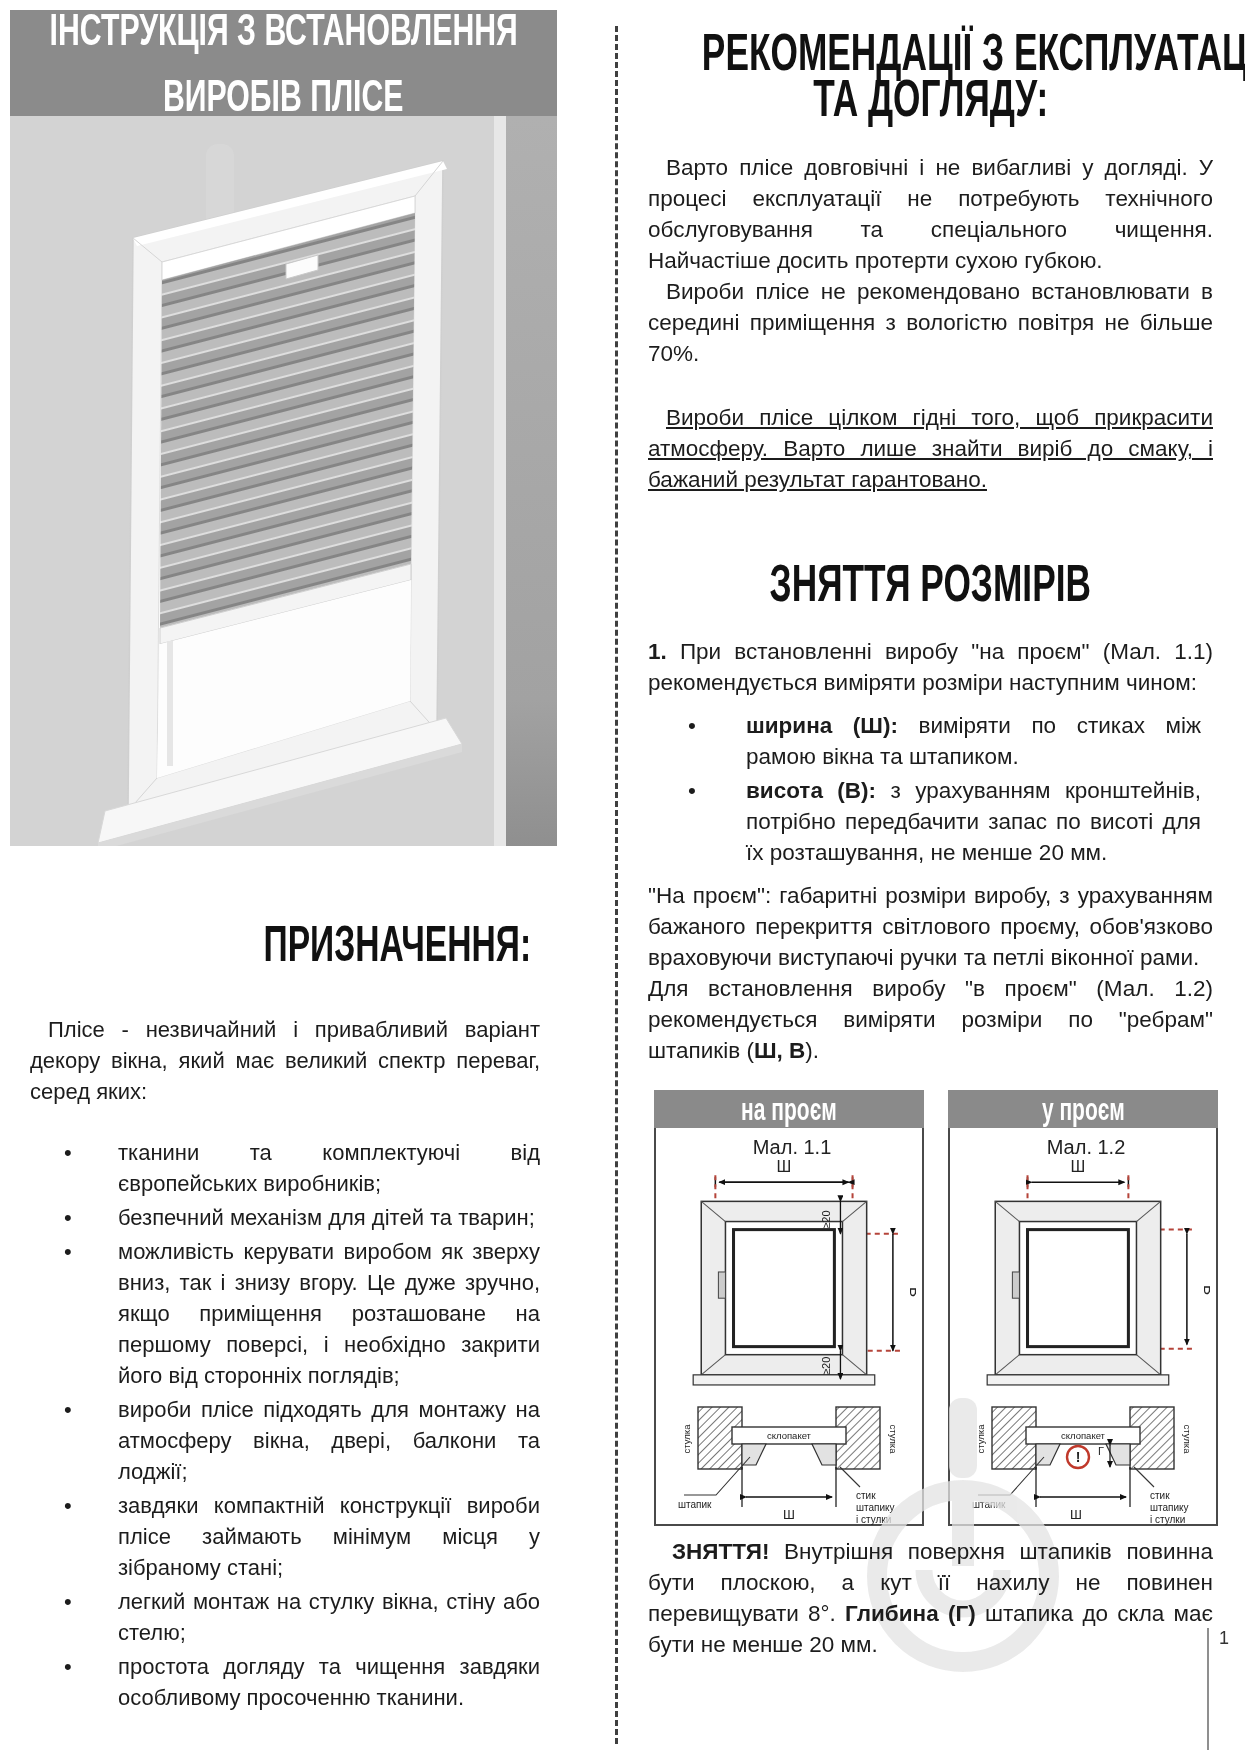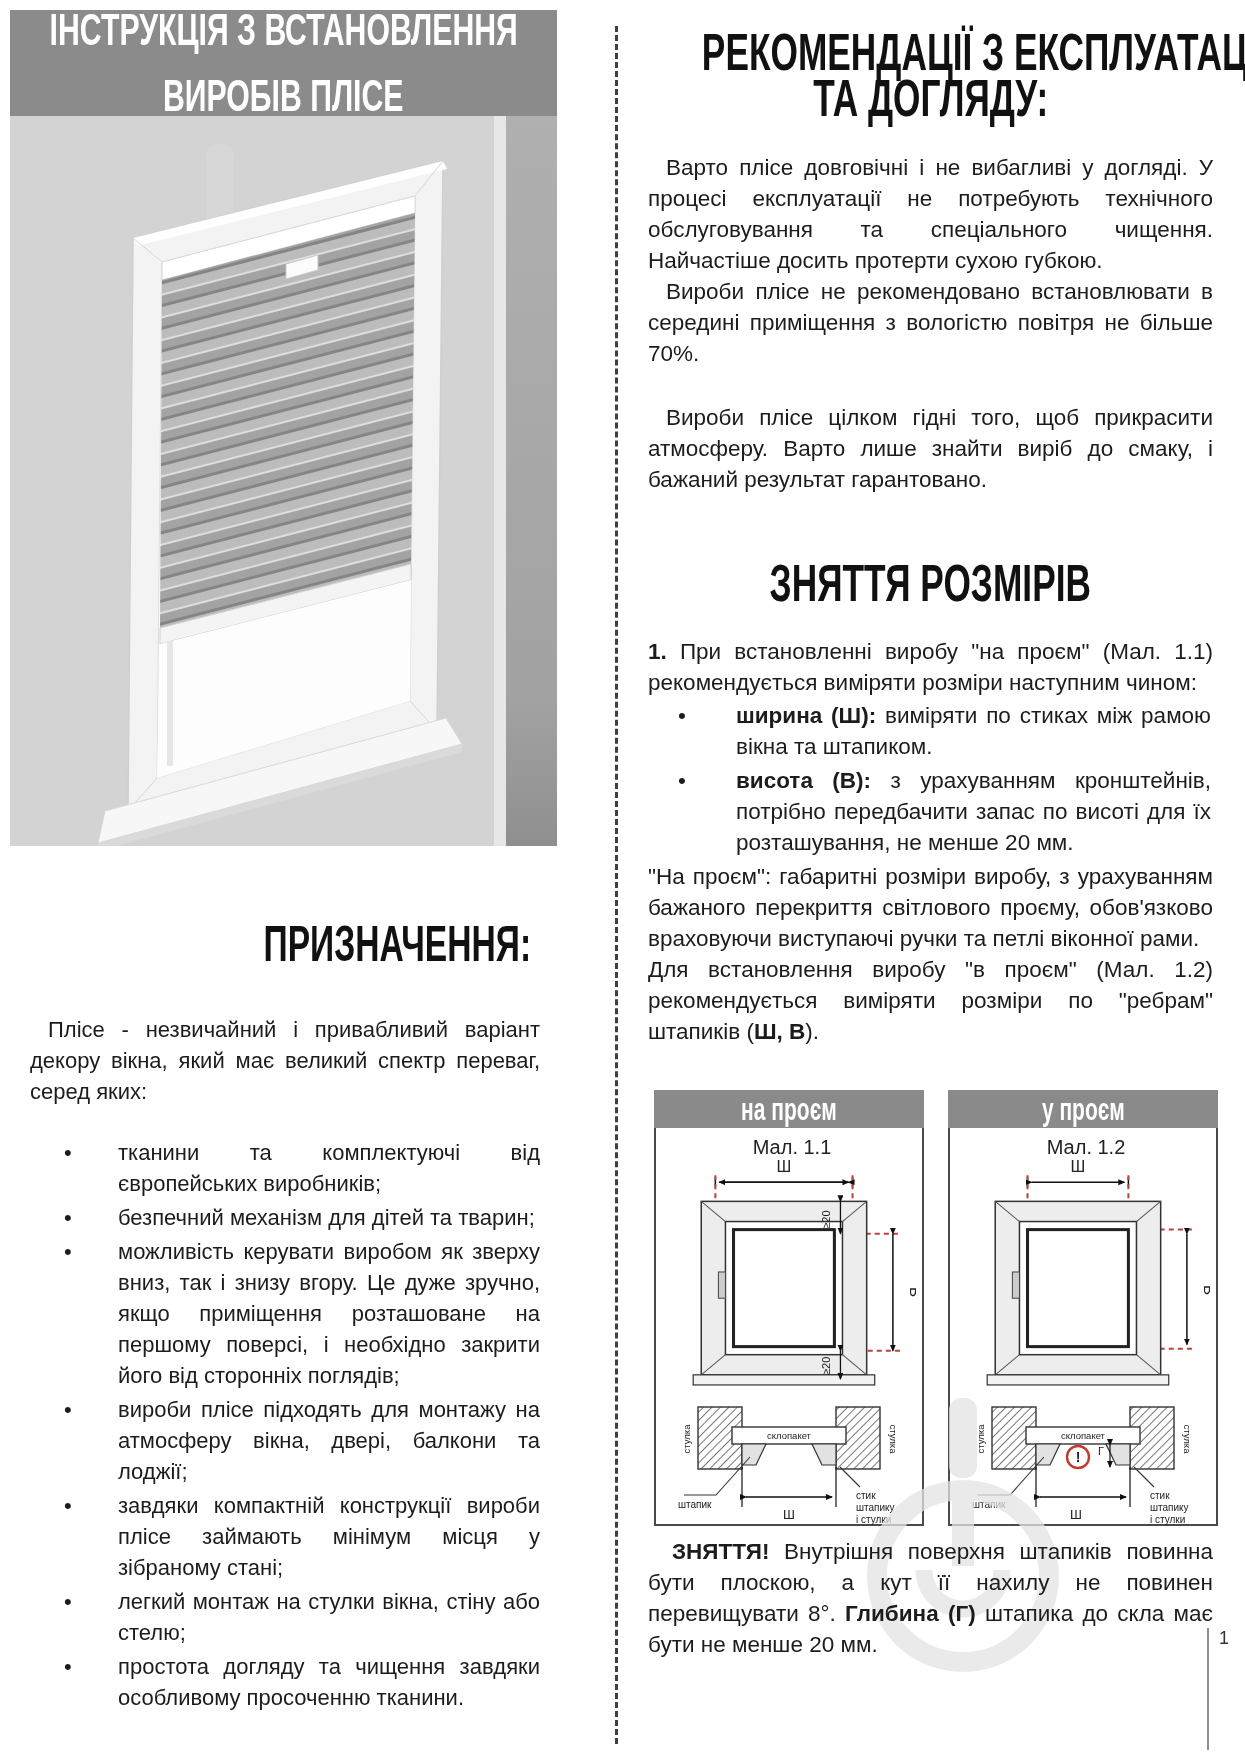--- a/index.html
+++ b/index.html
@@ -26,26 +26,26 @@
   
   .sep { position:absolute; left:615px; top:26px; height:1718px; width:0;
          border-left:3px dashed #3f3f3f; }
   
   .right { position:absolute; left:648px; top:30px; width:565px; height:1700px; }
   .care-title { position:absolute; top:0; left:0; width:100%; text-align:center; line-height:1.1; }
   .care-title .cond, .sizing-title .cond { font-size:42px; color:#111; }
   .care-text { position:absolute; top:122px; left:0; width:100%;
                font-size:22.5px; line-height:31px; text-align:justify; }
   .care-text p { margin:0; text-indent:18px; }
-  .care-text p.gap { margin-top:33px; }
+  .care-text p.gap { margin-top:33px;text-decoration:underline; }
   .sizing-title { position:absolute; top:530px; left:0; width:100%; text-align:center; }
   .sizing-body { position:absolute; top:606px; left:0; width:100%;
                  font-size:22.5px; line-height:31px; text-align:justify; }
   .sizing-body p { margin:0; }
-  .sizing-body .blist { margin:2px; padding-left:86px; }
+  .sizing-body .blist { margin:12px; padding-left:86px; }
   .sizing-body .blist li::before { left:-58px; }
   b.inl { font-weight:700; }
   
   .figures { position:absolute; top:1060px; left:0; width:100%; display:flex; gap:24px;padding-left:6px; }
   .figbox { width:270px; }
   .fighead { height:38px; background:#8a8a8a; color:#fff; display:flex;
              align-items:center; justify-content:center; }
   .fighead .cond { font-size:25px; }
   .figbody { border:2px solid #4a4a4a; border-top:none; background:#fff;
              padding:6px 6px 4px 6px; height:398px; box-sizing:border-box; }
@@ -128,21 +128,21 @@
   </div>
 
   <div class="purpose-body">
     <p>Плісе - незвичайний і привабливий варіант декору вікна, який має великий спектр переваг, серед яких:</p>
     <ul class="blist">
       <li>тканини та комплектуючі від європейських виробників;</li>
       <li>безпечний механізм для дітей та тварин;</li>
       <li>можливість керувати виробом як зверху вниз, так і знизу вгору. Це дуже зручно, якщо приміщення розташоване на першому поверсі, і необхідно закрити його від сторонніх поглядів;</li>
       <li>вироби плісе підходять для монтажу на атмосферу вікна, двері, балкони та лоджії;</li>
       <li>завдяки компактній конструкції вироби плісе займають мінімум місця у зібраному стані;</li>
-      <li>легкий монтаж на стулки вікна, стіну або стелю;</li>
+      <li>легкий монтаж на стулку вікна, стіну або стелю;</li>
       <li>простота догляду та чищення завдяки особливому просоченню тканини.</li>
     </ul>
   </div>
 
   <div class="sep"></div>
 
   <div class="wm" style="left:848px; top:1398px;">
     <svg width="230" height="290" viewBox="0 0 230 290">
       <g opacity="0.75">
         <rect x="101" y="0" width="28" height="80" rx="12" fill="#e4e4e4"></rect>

